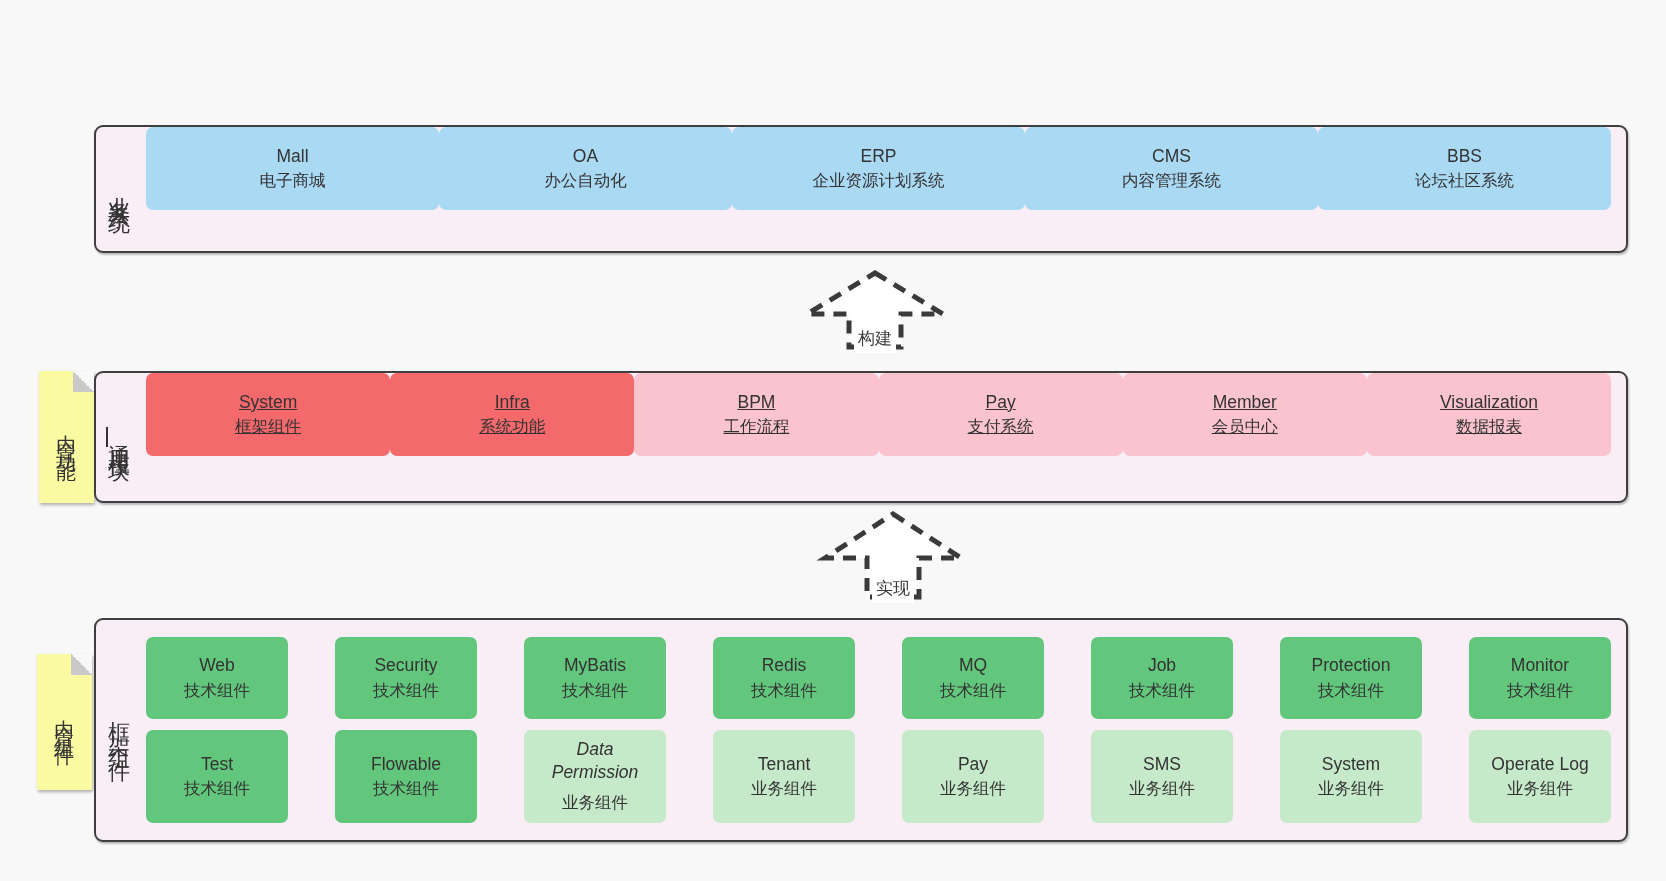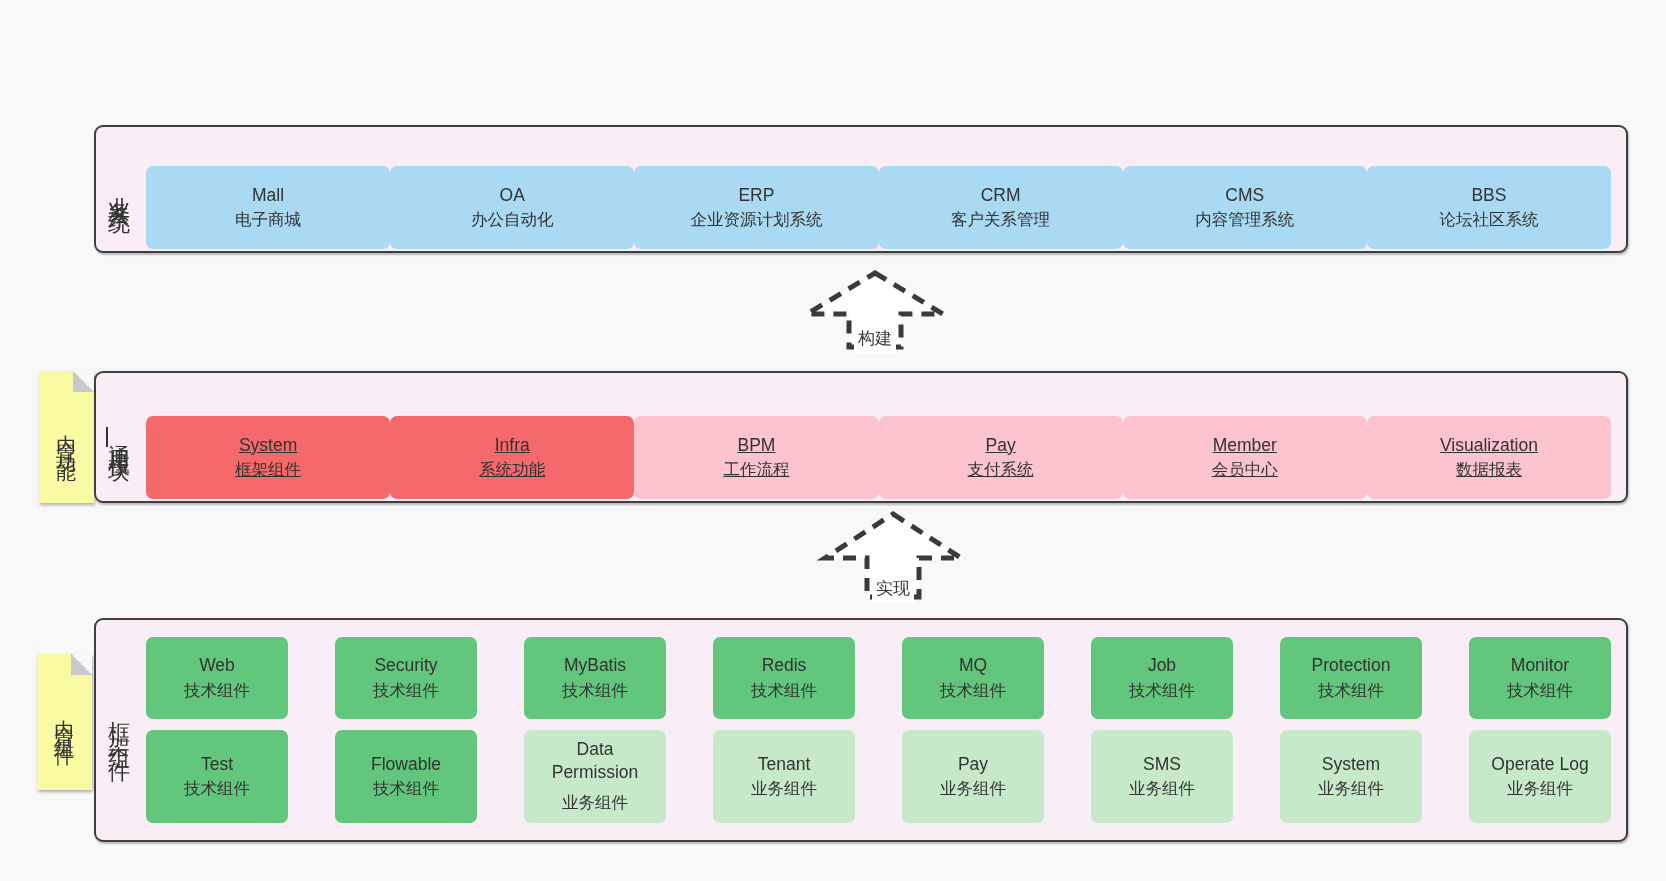--- a/index.html
+++ b/index.html
@@ -40,22 +40,22 @@
     font-size:22px;
     letter-spacing:5px;
     color:#333;
     line-height:1;
   }
   #panel-components .v-text.panel-v { letter-spacing:13px; }
 
   .boxes {
     flex:1;
     display:flex;
-    align-items:flex-end;
-    padding:0 15px 2px 4px;
+    align-items:flex-start;
+    padding:0 15px 16px 4px;
   }
   .box {
     flex:1;
     height:83px;
     border-radius:7px;
     display:flex;
     flex-direction:column;
     align-items:center;
     justify-content:center;
     text-align:center;
@@ -75,21 +75,21 @@
     flex:1;
     display:flex;
     flex-direction:column;
     justify-content:center;
     gap:11px;
     padding:0 15px 0 4px;
   }
   .grid-row { display:flex; gap:47px; }
   .grid-row .box { height:82px; }
   .grid-row.second .box { height:93px; }
-  .box.wrap-en .en { padding:0 20px; line-height:1.3; margin-bottom:8px; }
+  .box.wrap-en .en { padding:0 20px; line-height:1.3; margin-bottom:8px;font-style:italic; }
 
   
   .note {
     position:absolute;
     width:55px;
     background:#fafaa2;
     box-shadow:1px 2px 3px rgba(0,0,0,.3);
     display:flex;
     align-items:center;
     justify-content:center;
@@ -142,24 +142,20 @@
     </div>
     <div class="box blue">
       <span class="en">OA</span>
       <span class="zh">办公自动化</span>
     </div>
     <div class="box blue">
       <span class="en">ERP</span>
       <span class="zh">企业资源计划系统</span>
     </div>
     <div class="box blue">
-      <span class="en">CRM</span>
-      <span class="zh">客户关系管理</span>
-    </div>
-    <div class="box blue">
       <span class="en">CMS</span>
       <span class="zh">内容管理系统</span>
     </div>
     <div class="box blue">
       <span class="en">BBS</span>
       <span class="zh">论坛社区系统</span>
     </div>
   </div>
 </section>
 

